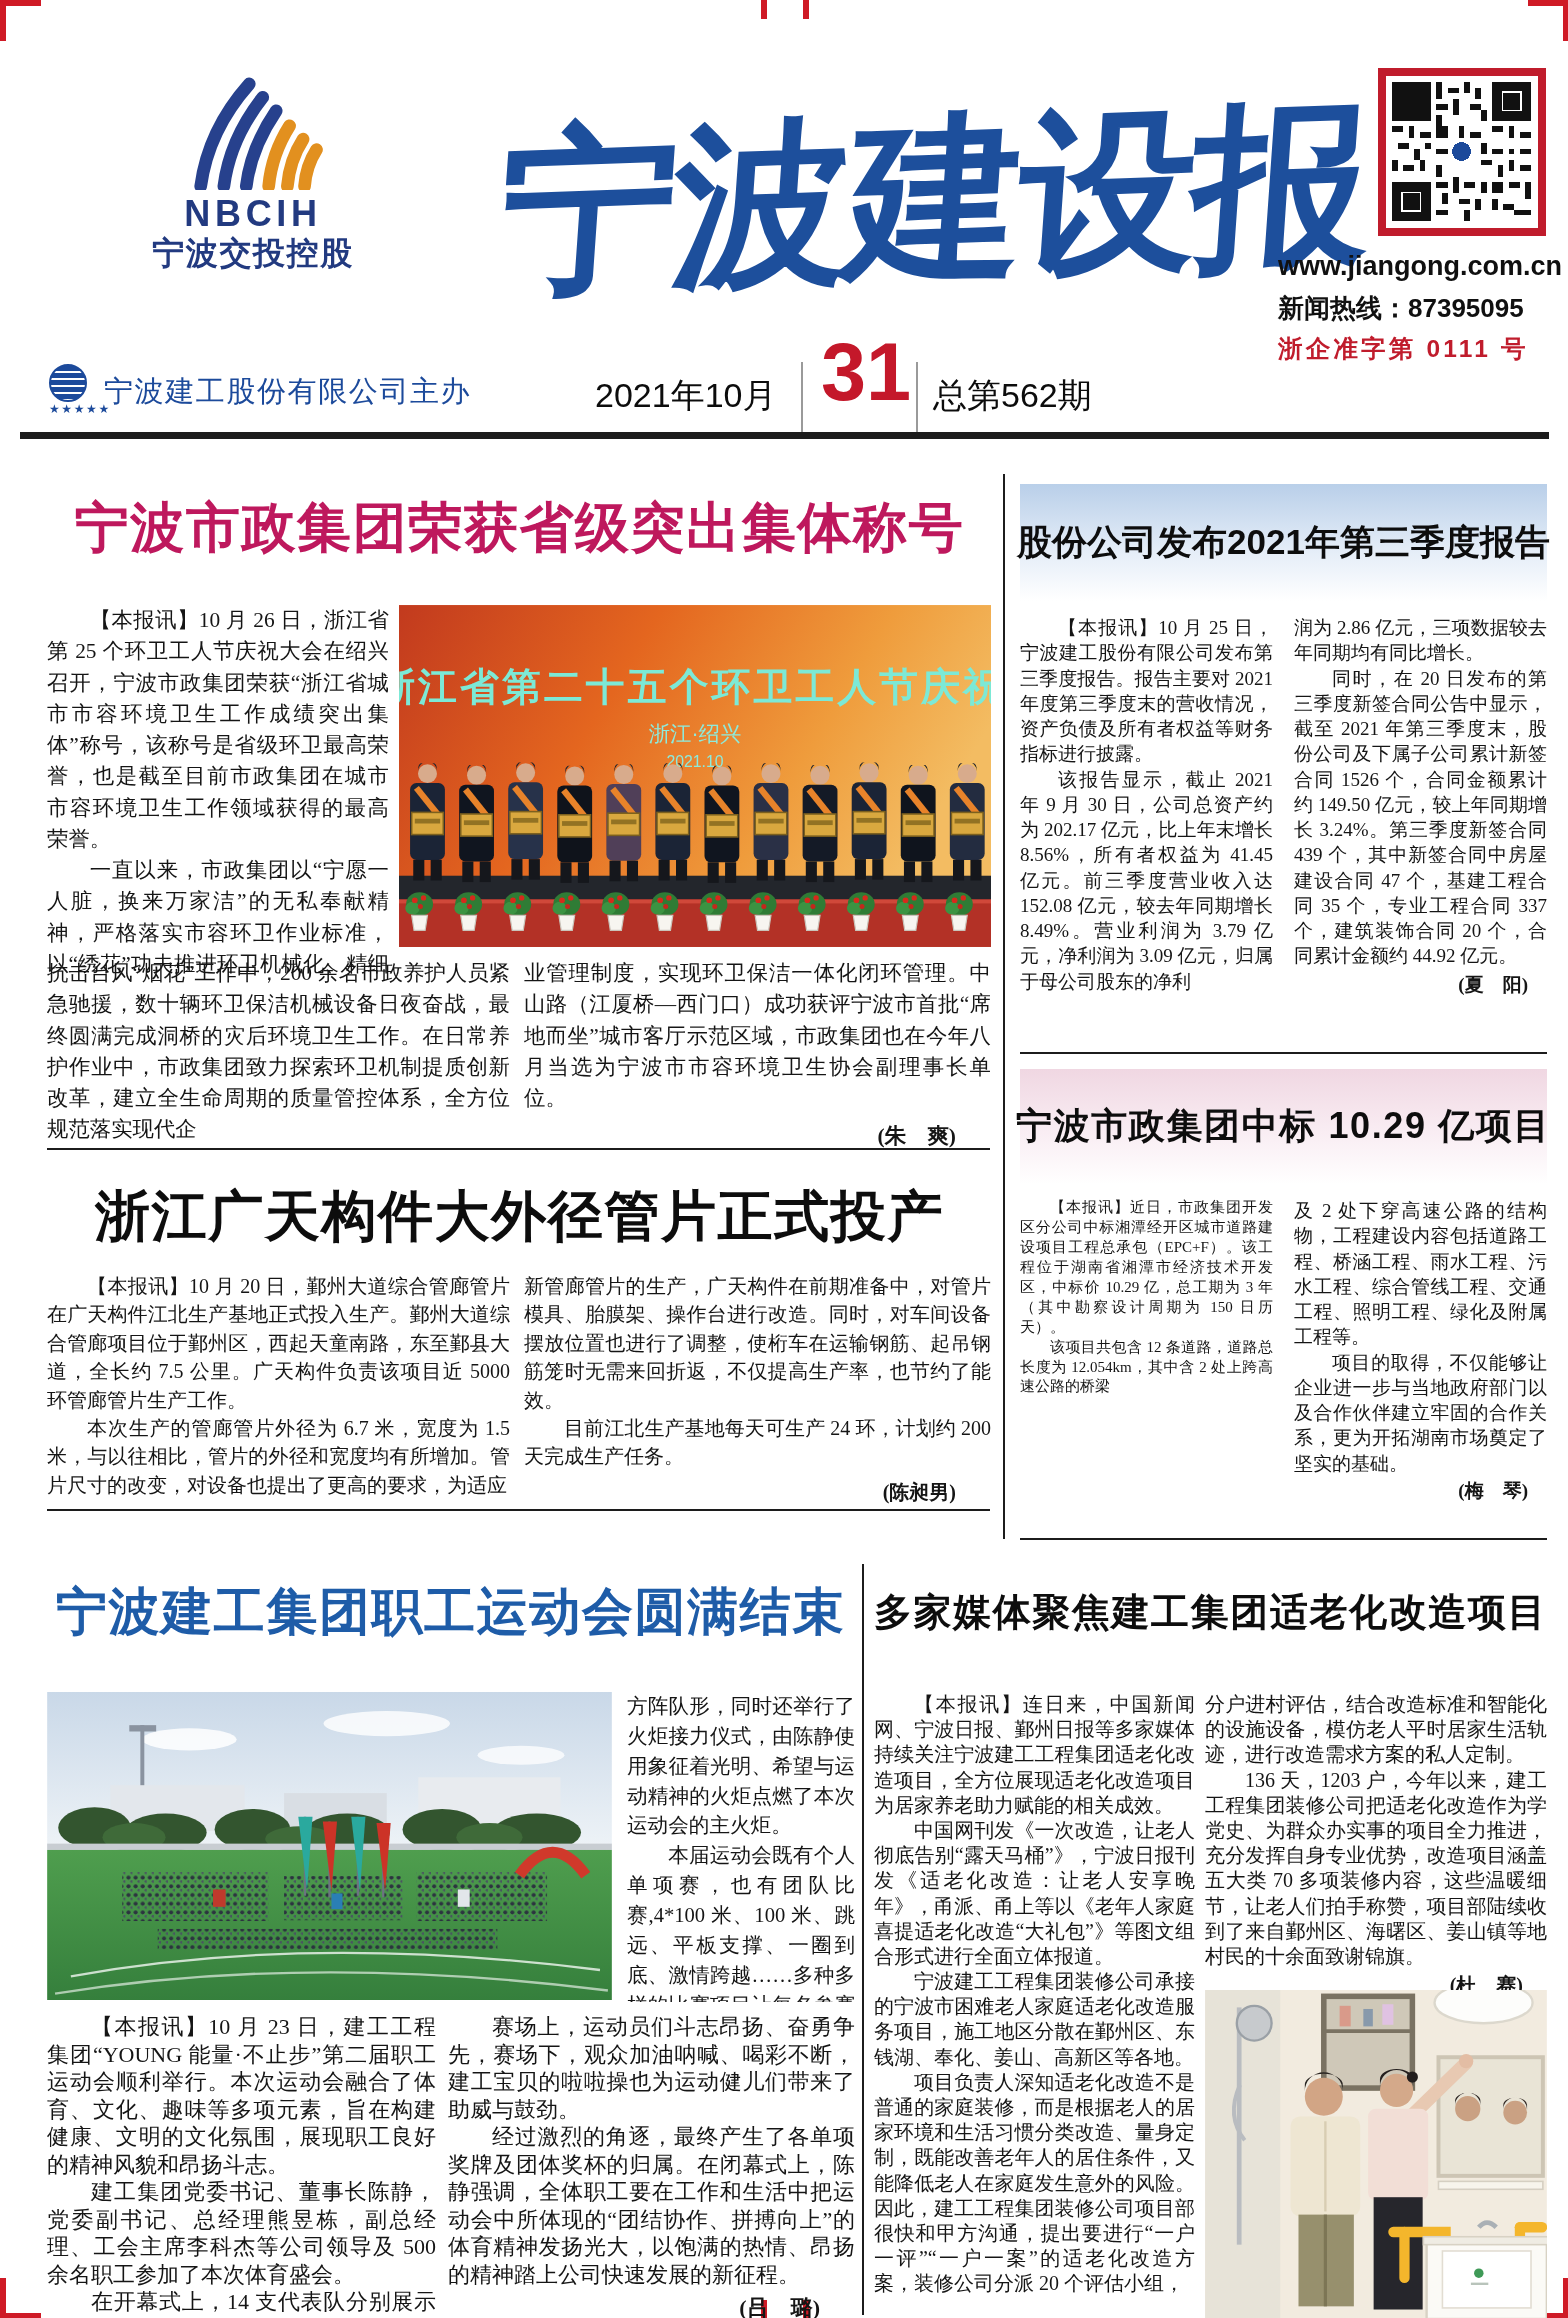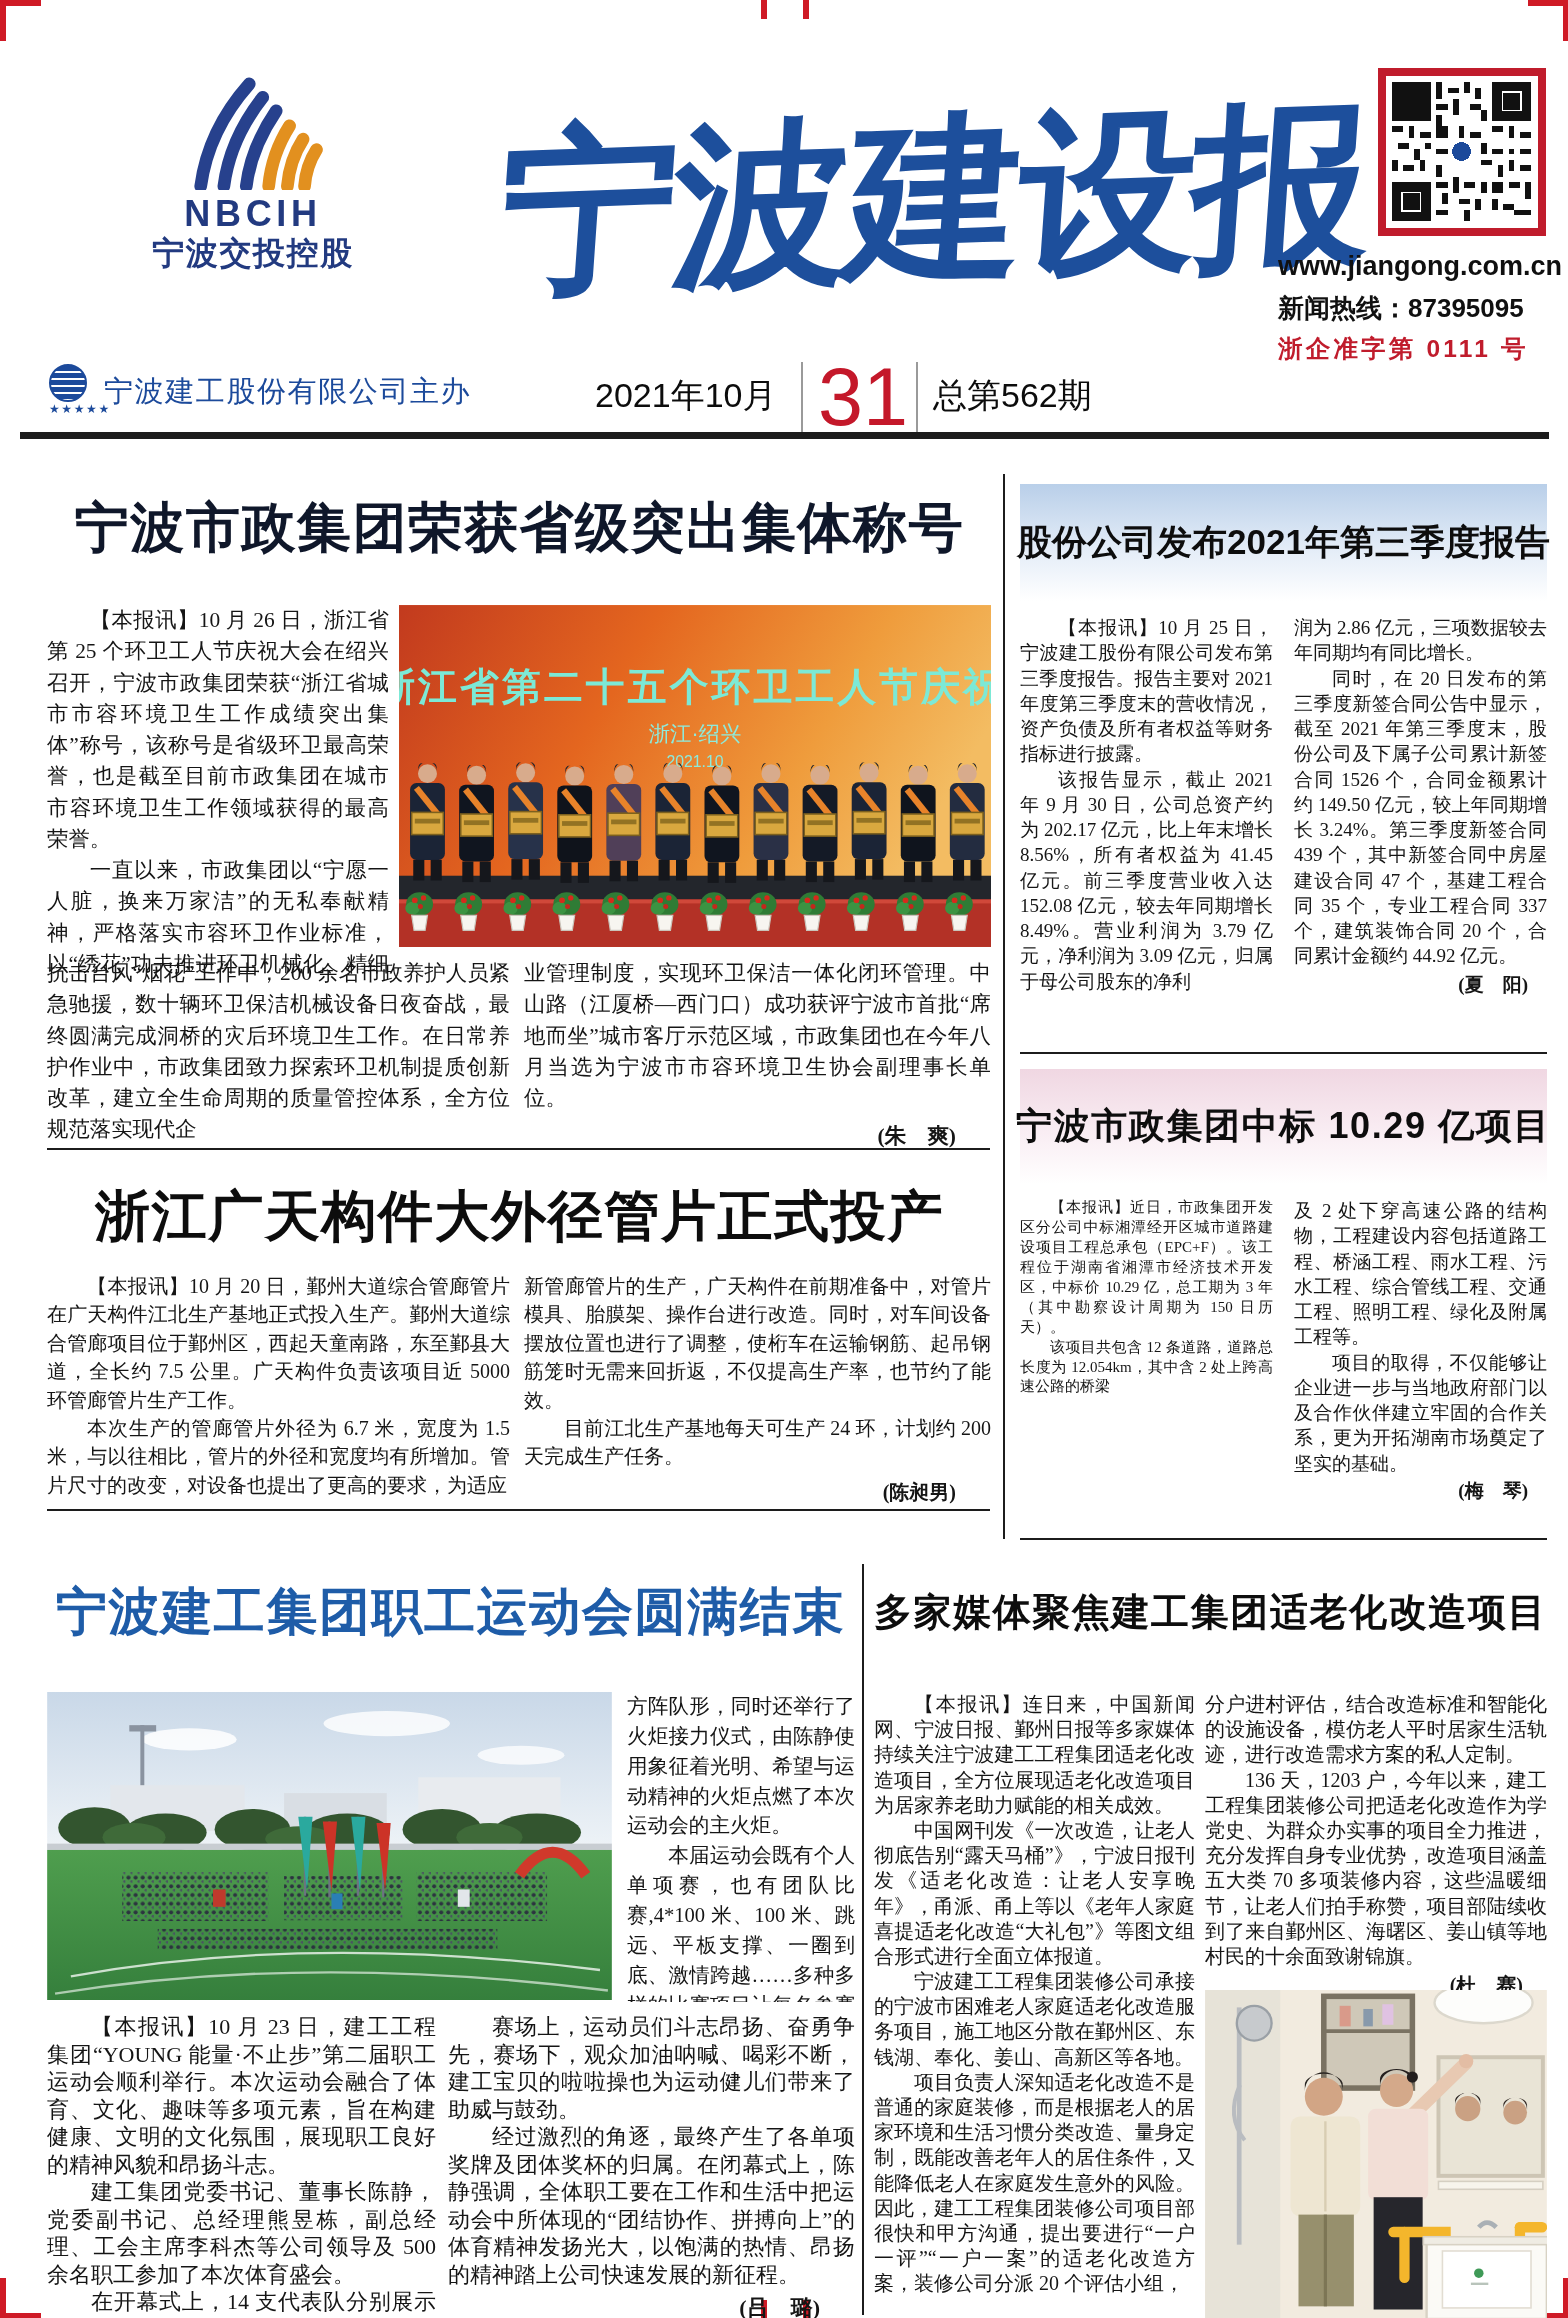--- a/index.html
+++ b/index.html
@@ -88,29 +88,29 @@
     <div class="abs sans" style="left:1278px;top:332px;width:272px;height:32px;font-size:24.5px;font-weight:bold;color:#c01c2c;letter-spacing:3.2px">浙企准字第 0111 号</div>
 
     <div class="abs" style="left:49px;top:364px">
       <div class="globe"></div>
       <div class="stars">★★★★★</div>
     </div>
     <div class="abs sans" style="left:104px;top:372px;width:443px;font-size:29px;font-weight:normal;color:#1c4a9b;letter-spacing:1.6px">宁波建工股份有限公司主办</div>
 
     <div class="abs sans" style="left:595px;top:373px;font-size:34px;color:#0c0c0c">2021年10月</div>
     <div class="abs" style="left:801px;top:362px;width:1.6px;height:73px;background:#9a9a9a"></div>
-    <div class="abs sans" style="left:815px;top:355px;width:96px;font-size:81px;font-weight:normal;color:#c4182a;text-align:center;line-height:1.05">31</div>
+    <div class="abs sans" style="left:815px;top:330px;width:96px;font-size:81px;font-weight:bold;color:#c4182a;text-align:right;line-height:1.05">31</div>
     <div class="abs" style="left:916px;top:362px;width:1.6px;height:73px;background:#9a9a9a"></div>
     <div class="abs sans" style="left:933px;top:373px;font-size:34px;color:#0c0c0c">总第562期</div>
 
     <div class="abs hr" style="left:20px;top:432px;width:1529px;height:7.1px"></div>
   </div>
 
   <section>
-    <div class="abs hl" style="left:47px;top:482px;width:945px;height:93px;font-size:54px;color:#0f172a">宁波市政集团荣获省级突出集体称号</div>
+    <div class="abs hl" style="left:47px;top:482px;width:945px;height:93px;font-size:54px;color:#be185d">宁波市政集团荣获省级突出集体称号</div>
 
     <div class="abs col" style="left:47px;top:605px;width:342px;height:370px;font-size:21.4px;line-height:1.46">
         <p>【本报讯】10 月 26 日，浙江省第 25 个环卫工人节庆祝大会在绍兴召开，宁波市政集团荣获“浙江省城市市容环境卫生工作成绩突出集体”称号，该称号是省级环卫最高荣誉，也是截至目前市政集团在城市市容环境卫生工作领域获得的最高荣誉。</p>
         <p>一直以来，市政集团以“宁愿一人脏，换来万家洁”的无私奉献精神，严格落实市容环卫作业标准，以“绣花”功夫推进环卫机械化、精细化、智能化作业水平，全力提升业务范围内主要道路及大型公共设施的市容环境卫生工作。在</p>
       </div>
 
     <div class="abs" style="left:399px;top:605px;width:592px;height:342px">
       <svg width="592" height="342" viewBox="0 0 748 432">
         <defs>
           <linearGradient id="stageg" x1="0" y1="0" x2="1" y2="0.35">

